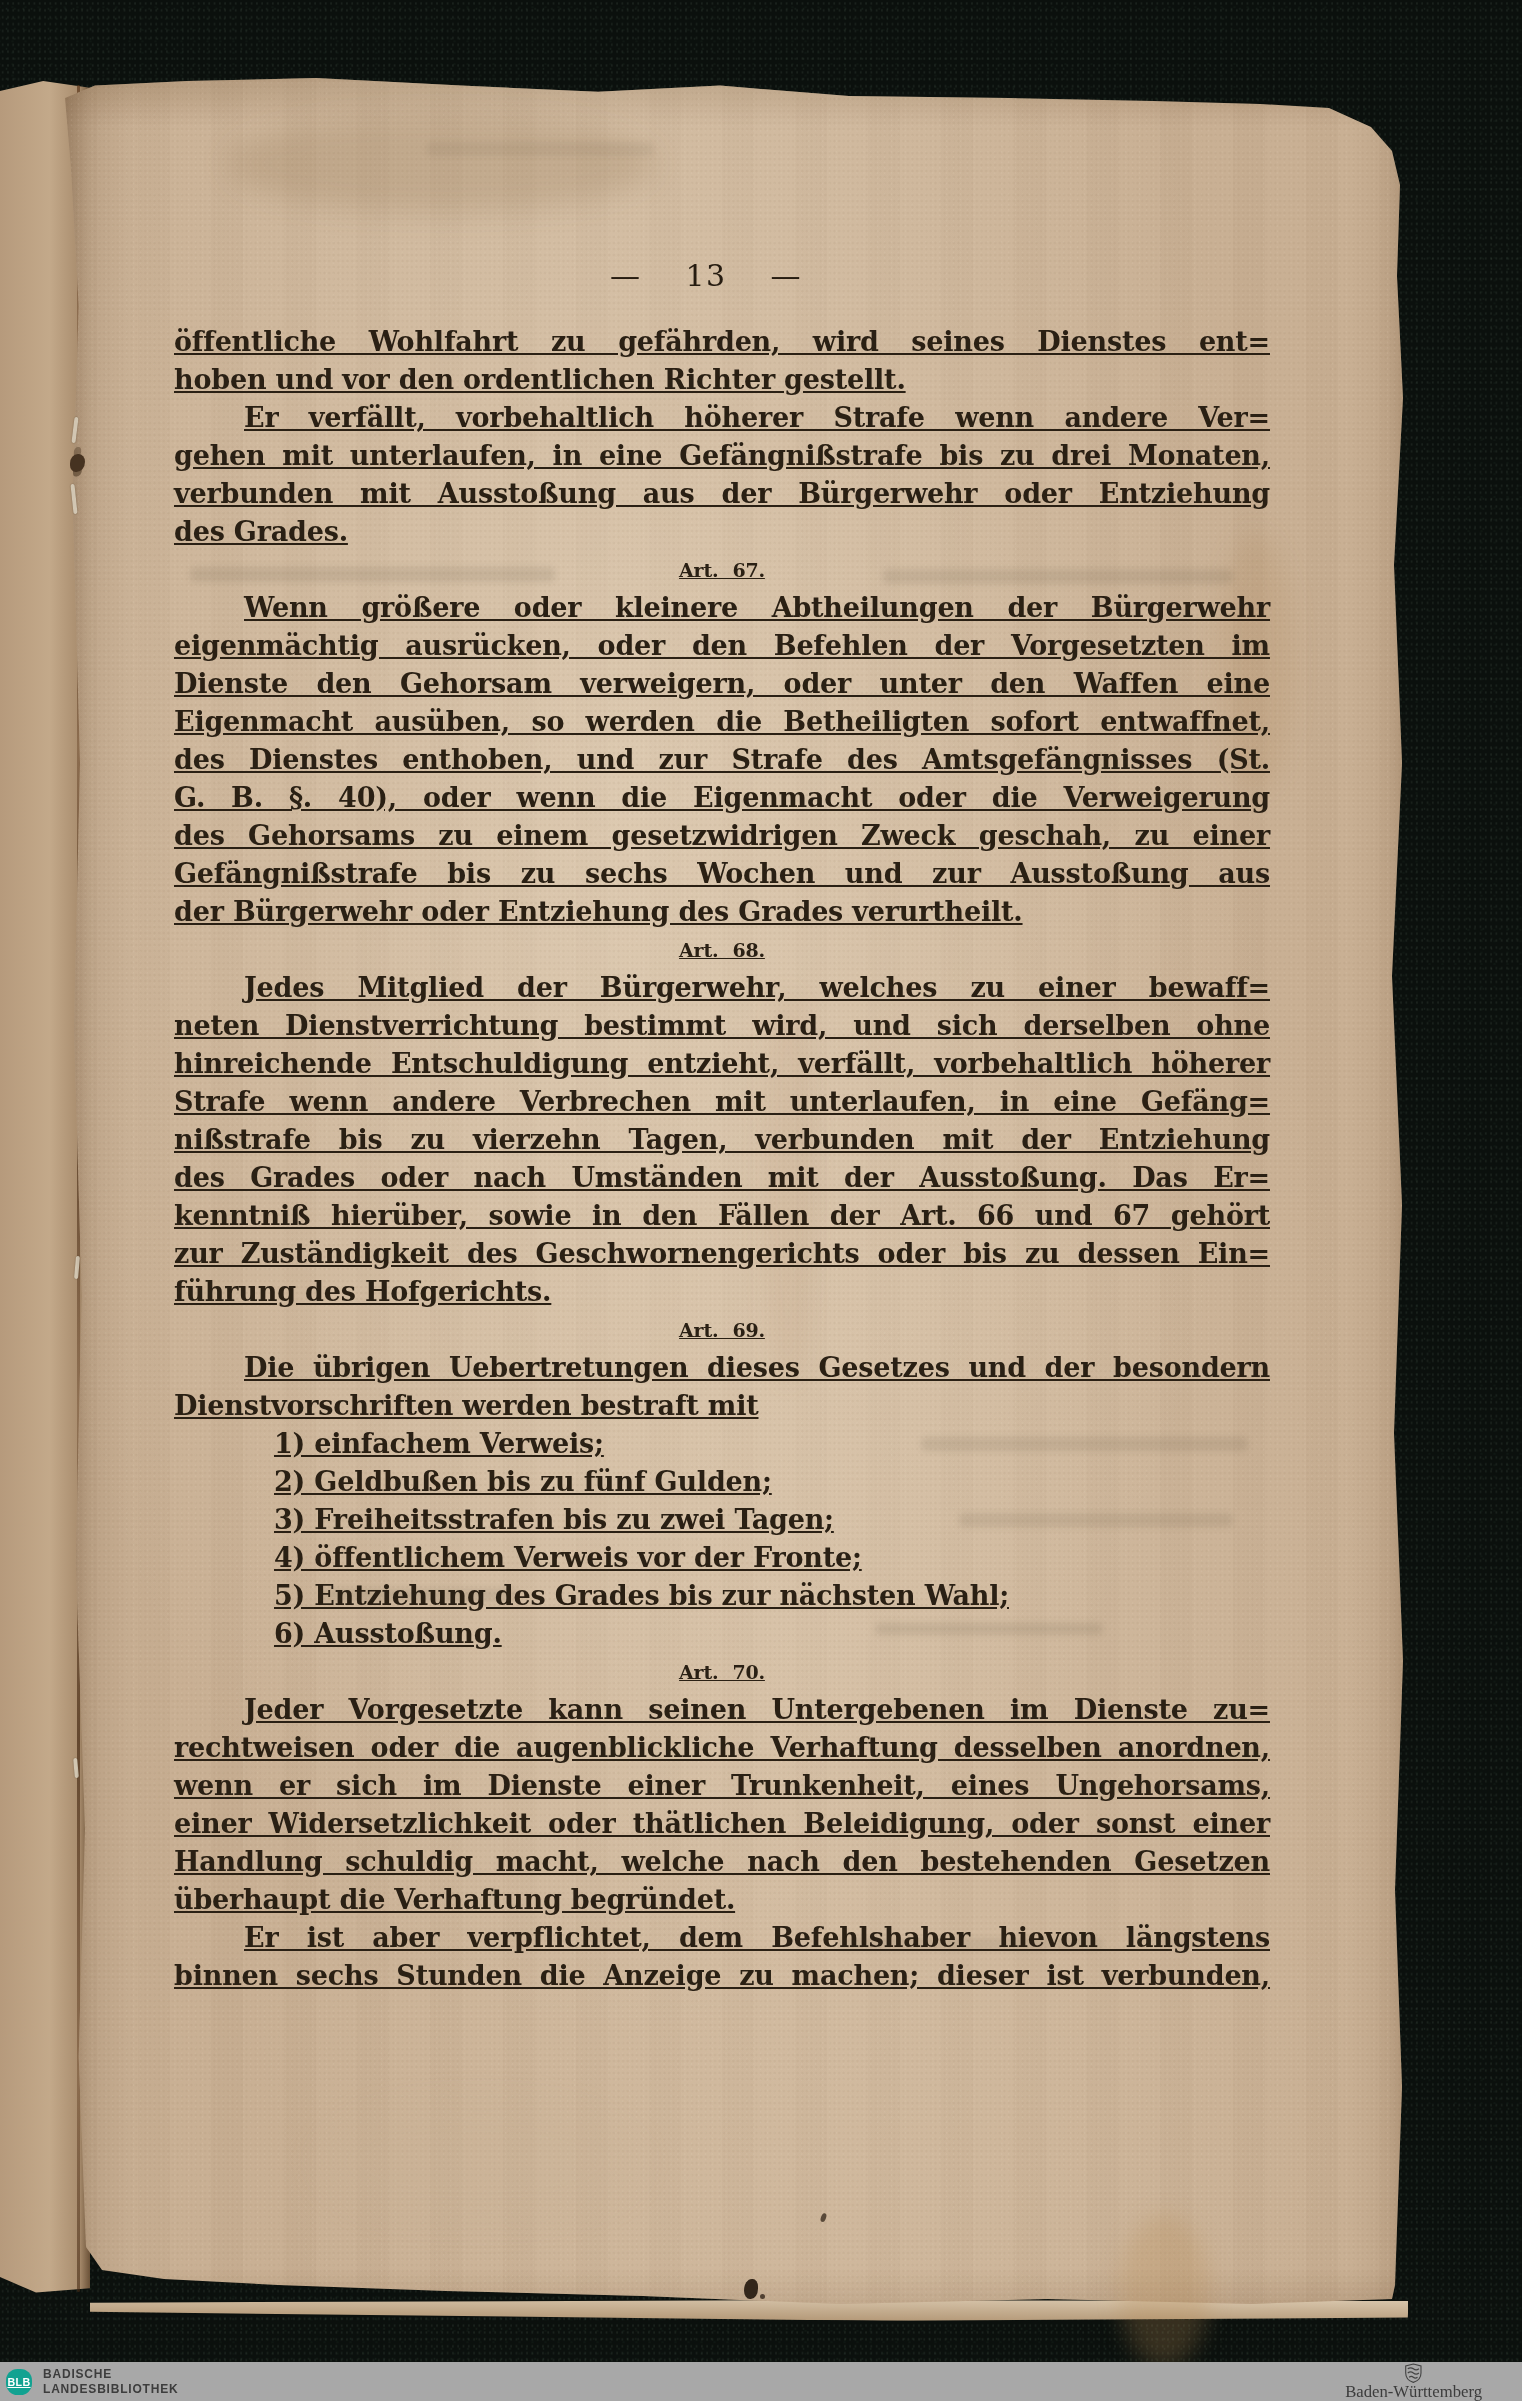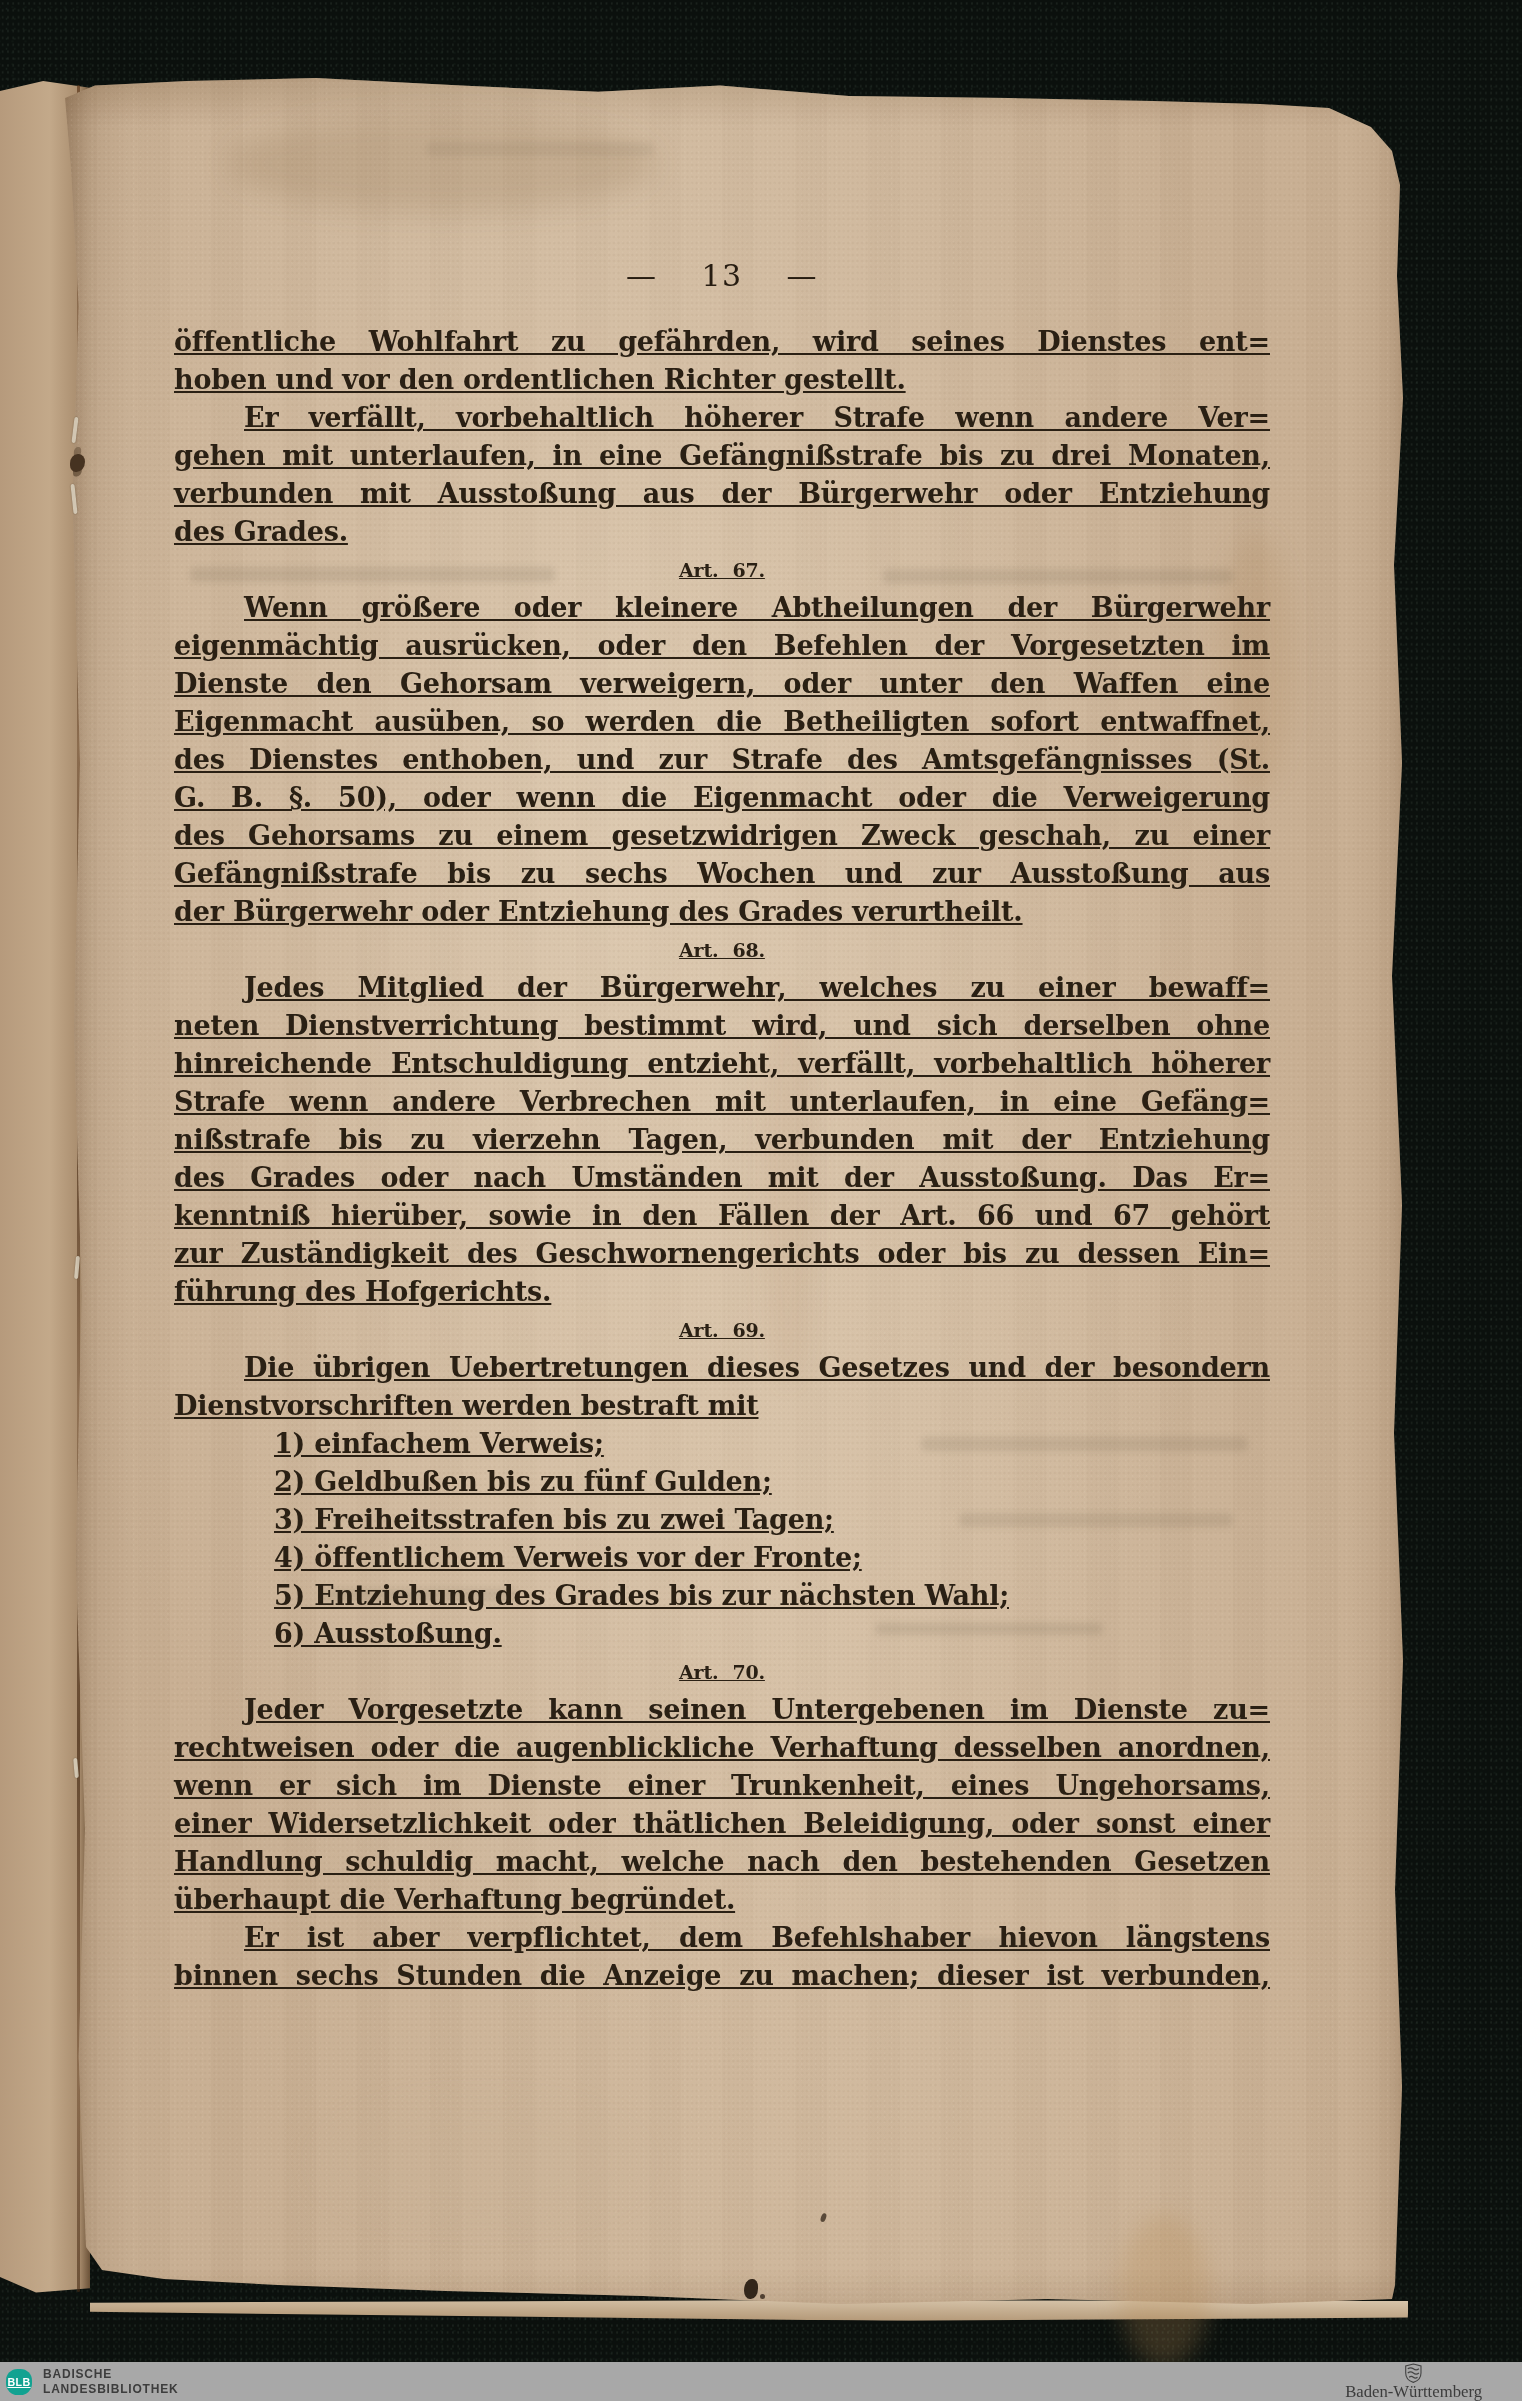--- a/index.html
+++ b/index.html
@@ -73,21 +73,21 @@
       radial-gradient(rgba(98,68,38,.06) 0.8px, transparent 1.4px),
       radial-gradient(rgba(255,246,230,.08) 0.8px, transparent 1.2px);
     background-size:4.6px 6px, 6.9px 5.3px;background-position:0 0,3px 2.3px;
   }
   .stain{position:absolute;border-radius:50%;z-index:3;pointer-events:none;}
   .bleed{position:absolute;z-index:3;background:rgba(62,46,30,.1);filter:blur(3px);
          border-radius:6px;pointer-events:none;}
   .ink-blot{position:absolute;z-index:5;background:#33261a;}
   
   .page-number{
-    position:absolute;left:174px;top:257px;width:1096px;z-index:4;
+    position:absolute;left:158px;top:257px;width:1096px;z-index:4;
     text-align:center;color:#261c11;font:400 30px/37px "DejaVu Serif", serif;
     word-spacing:33px;letter-spacing:1.5px;
   }
   .textblock{
     position:absolute;left:174px;top:323px;width:1096px;z-index:4;
     color:#2a2014;font:700 27px/38px "DejaVu Serif", serif;letter-spacing:-0.2px;text-decoration:underline;
   }
   .para{margin:0;}
   .para .line{height:38px;text-align:justify;text-align-last:justify;white-space:nowrap;}
   .para.plain-last .line:last-child{text-align-last:left;}
@@ -160,21 +160,21 @@
       <div class="line">des Grades.</div>
     </div>
 
   <h3 class="art">Art. 67.</h3>
   <div class="para indent plain-last">
       <div class="line">Wenn größere oder kleinere Abtheilungen der Bürgerwehr</div>
       <div class="line">eigenmächtig ausrücken, oder den Befehlen der Vorgesetzten im</div>
       <div class="line">Dienste den Gehorsam verweigern, oder unter den Waffen eine</div>
       <div class="line">Eigenmacht ausüben, so werden die Betheiligten sofort entwaffnet,</div>
       <div class="line">des Dienstes enthoben, und zur Strafe des Amtsgefängnisses (St.</div>
-      <div class="line">G. B. §. 50), oder wenn die Eigenmacht oder die Verweigerung</div>
+      <div class="line">G. B. §. 40), oder wenn die Eigenmacht oder die Verweigerung</div>
       <div class="line">des Gehorsams zu einem gesetzwidrigen Zweck geschah, zu einer</div>
       <div class="line">Gefängnißstrafe bis zu sechs Wochen und zur Ausstoßung aus</div>
       <div class="line">der Bürgerwehr oder Entziehung des Grades verurtheilt.</div>
     </div>
 
   <h3 class="art">Art. 68.</h3>
   <div class="para indent plain-last">
       <div class="line">Jedes Mitglied der Bürgerwehr, welches zu einer bewaff=</div>
       <div class="line">neten Dienstverrichtung bestimmt wird, und sich derselben ohne</div>
       <div class="line">hinreichende Entschuldigung entzieht, verfällt, vorbehaltlich höherer</div>

